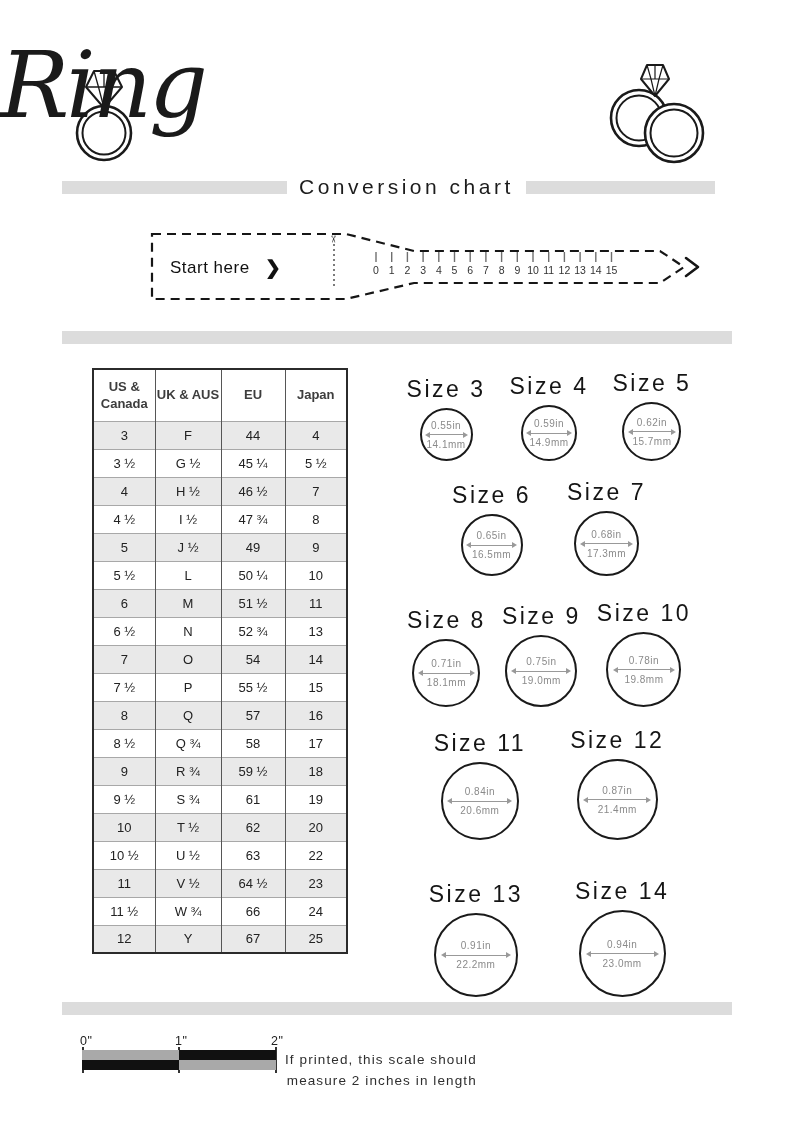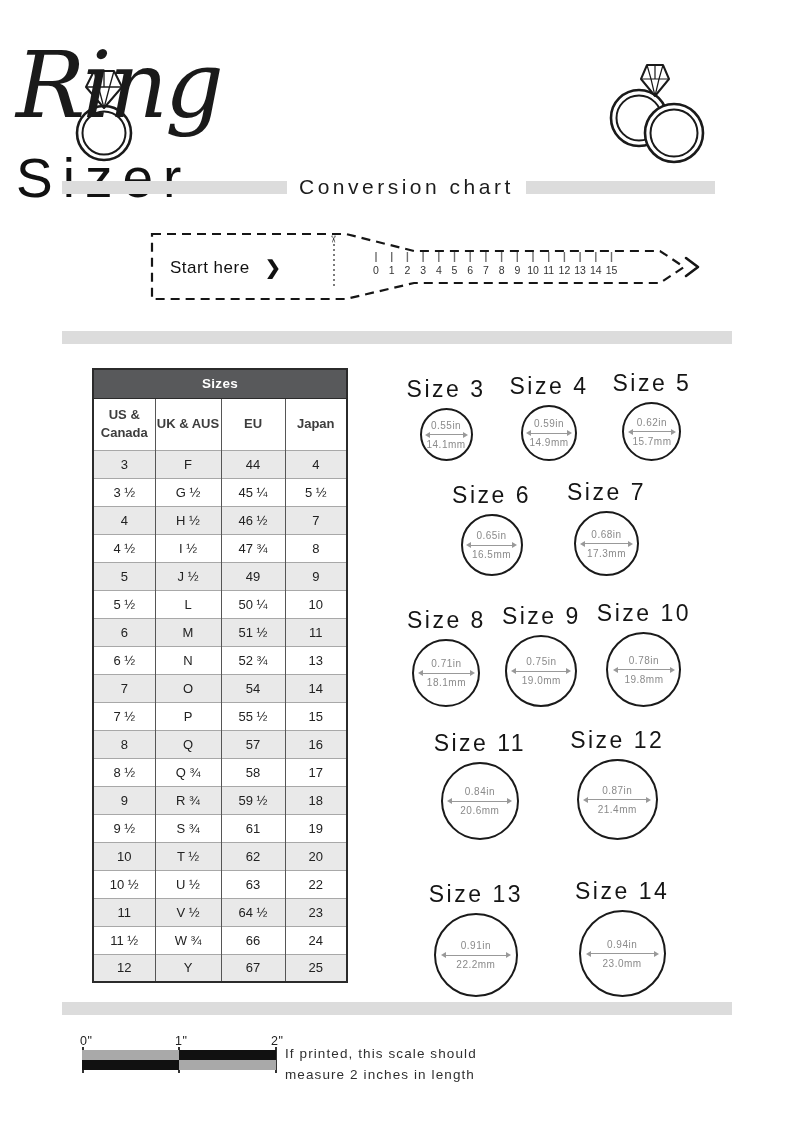--- a/index.html
+++ b/index.html
@@ -74,38 +74,37 @@
   .print-scale{position:absolute;left:82px;top:1034px;width:500px;height:60px;}
   .ps-label{position:absolute;top:0;font-size:12.5px;color:#222;letter-spacing:.5px;}
   .ps-label.l0{left:-2px;}.ps-label.l1{left:93px;}.ps-label.l2{left:189px;}
   .ps-tick{position:absolute;width:1.5px;height:26px;background:#333;top:13px;}
   .ps-tick.t0{left:0px;}.ps-tick.t1{left:96px;}.ps-tick.t2{left:193px;}
   .ps-bars{position:absolute;left:0;top:16px;width:194px;}
   .ps-row{display:flex;height:10px;}
   .seg{width:97px;height:10px;}
   .seg.gray{background:var(--scale-gray);}
   .seg.black{background:var(--scale-black);}
-  .ps-note{position:absolute;left:203px;top:10px;text-align:left;font-size:13.5px;
+  .ps-note{position:absolute;left:203px;top:16px;text-align:right;font-size:13.5px;
            color:#2f2f2f;letter-spacing:1.1px;line-height:1.55;white-space:nowrap;}
 </style>
 </head>
 <body>
 
 <div class="ring-icon-left">
   <svg width="68" height="104" viewBox="0 0 68 104">
     <circle cx="34" cy="71" r="27" fill="none" stroke="#1a1a1a" stroke-width="2.6"></circle>
     <circle cx="34" cy="71" r="21.5" fill="none" stroke="#1a1a1a" stroke-width="2"></circle>
     <polygon points="16,25 24,9 44,9 52,25 34,46" fill="#fff" stroke="#1a1a1a" stroke-width="2" stroke-linejoin="round"></polygon>
     <path d="M16 25 L52 25 M24 9 L28.5 25 M44 9 L39.5 25 M34 9 L34 25 M28.5 25 L34 46 M39.5 25 L34 46" stroke="#1a1a1a" stroke-width="1.3" fill="none"></path>
   </svg>
 </div>
 
 <div class="title-wrap">
   <span class="title-script">Ring</span>
-  <span class="title-main">Sizer</span>
 </div>
 
 <div class="rings-icon-right">
   <svg width="116" height="116" viewBox="0 0 116 116">
     <circle cx="42" cy="66" r="28" fill="#fff" stroke="#1a1a1a" stroke-width="2.6"></circle>
     <circle cx="42" cy="66" r="22.5" fill="#fff" stroke="#1a1a1a" stroke-width="2"></circle>
     <polygon points="44,27 50,13 66,13 72,27 58,44" fill="#fff" stroke="#1a1a1a" stroke-width="2" stroke-linejoin="round"></polygon>
     <path d="M44 27 L72 27 M50 13 L54 27 M66 13 L62 27 M58 13 L58 27 M54 27 L58 44 M62 27 L58 44" stroke="#1a1a1a" stroke-width="1.2" fill="none"></path>
     <circle cx="77" cy="81" r="29" fill="#fff" stroke="#1a1a1a" stroke-width="2.6"></circle>
     <circle cx="77" cy="81" r="23.5" fill="#fff" stroke="#1a1a1a" stroke-width="2"></circle>
@@ -167,23 +166,20 @@
 
 <div class="size-table-wrap">
   <table>
     <colgroup>
         <col class="c1">
         <col class="c2">
         <col class="c3">
         <col class="c4">
       </colgroup>
     <thead>
-      <tr>
-          <th class="sizes-title" colspan="4">Sizes</th>
-        </tr>
       <tr class="colheads">
           <th>US &amp; Canada</th>
           <th>UK &amp; AUS</th>
           <th>EU</th>
           <th>Japan</th>
         </tr>
     </thead>
     <tbody>
         <tr class="alt">
           <td>3</td>

